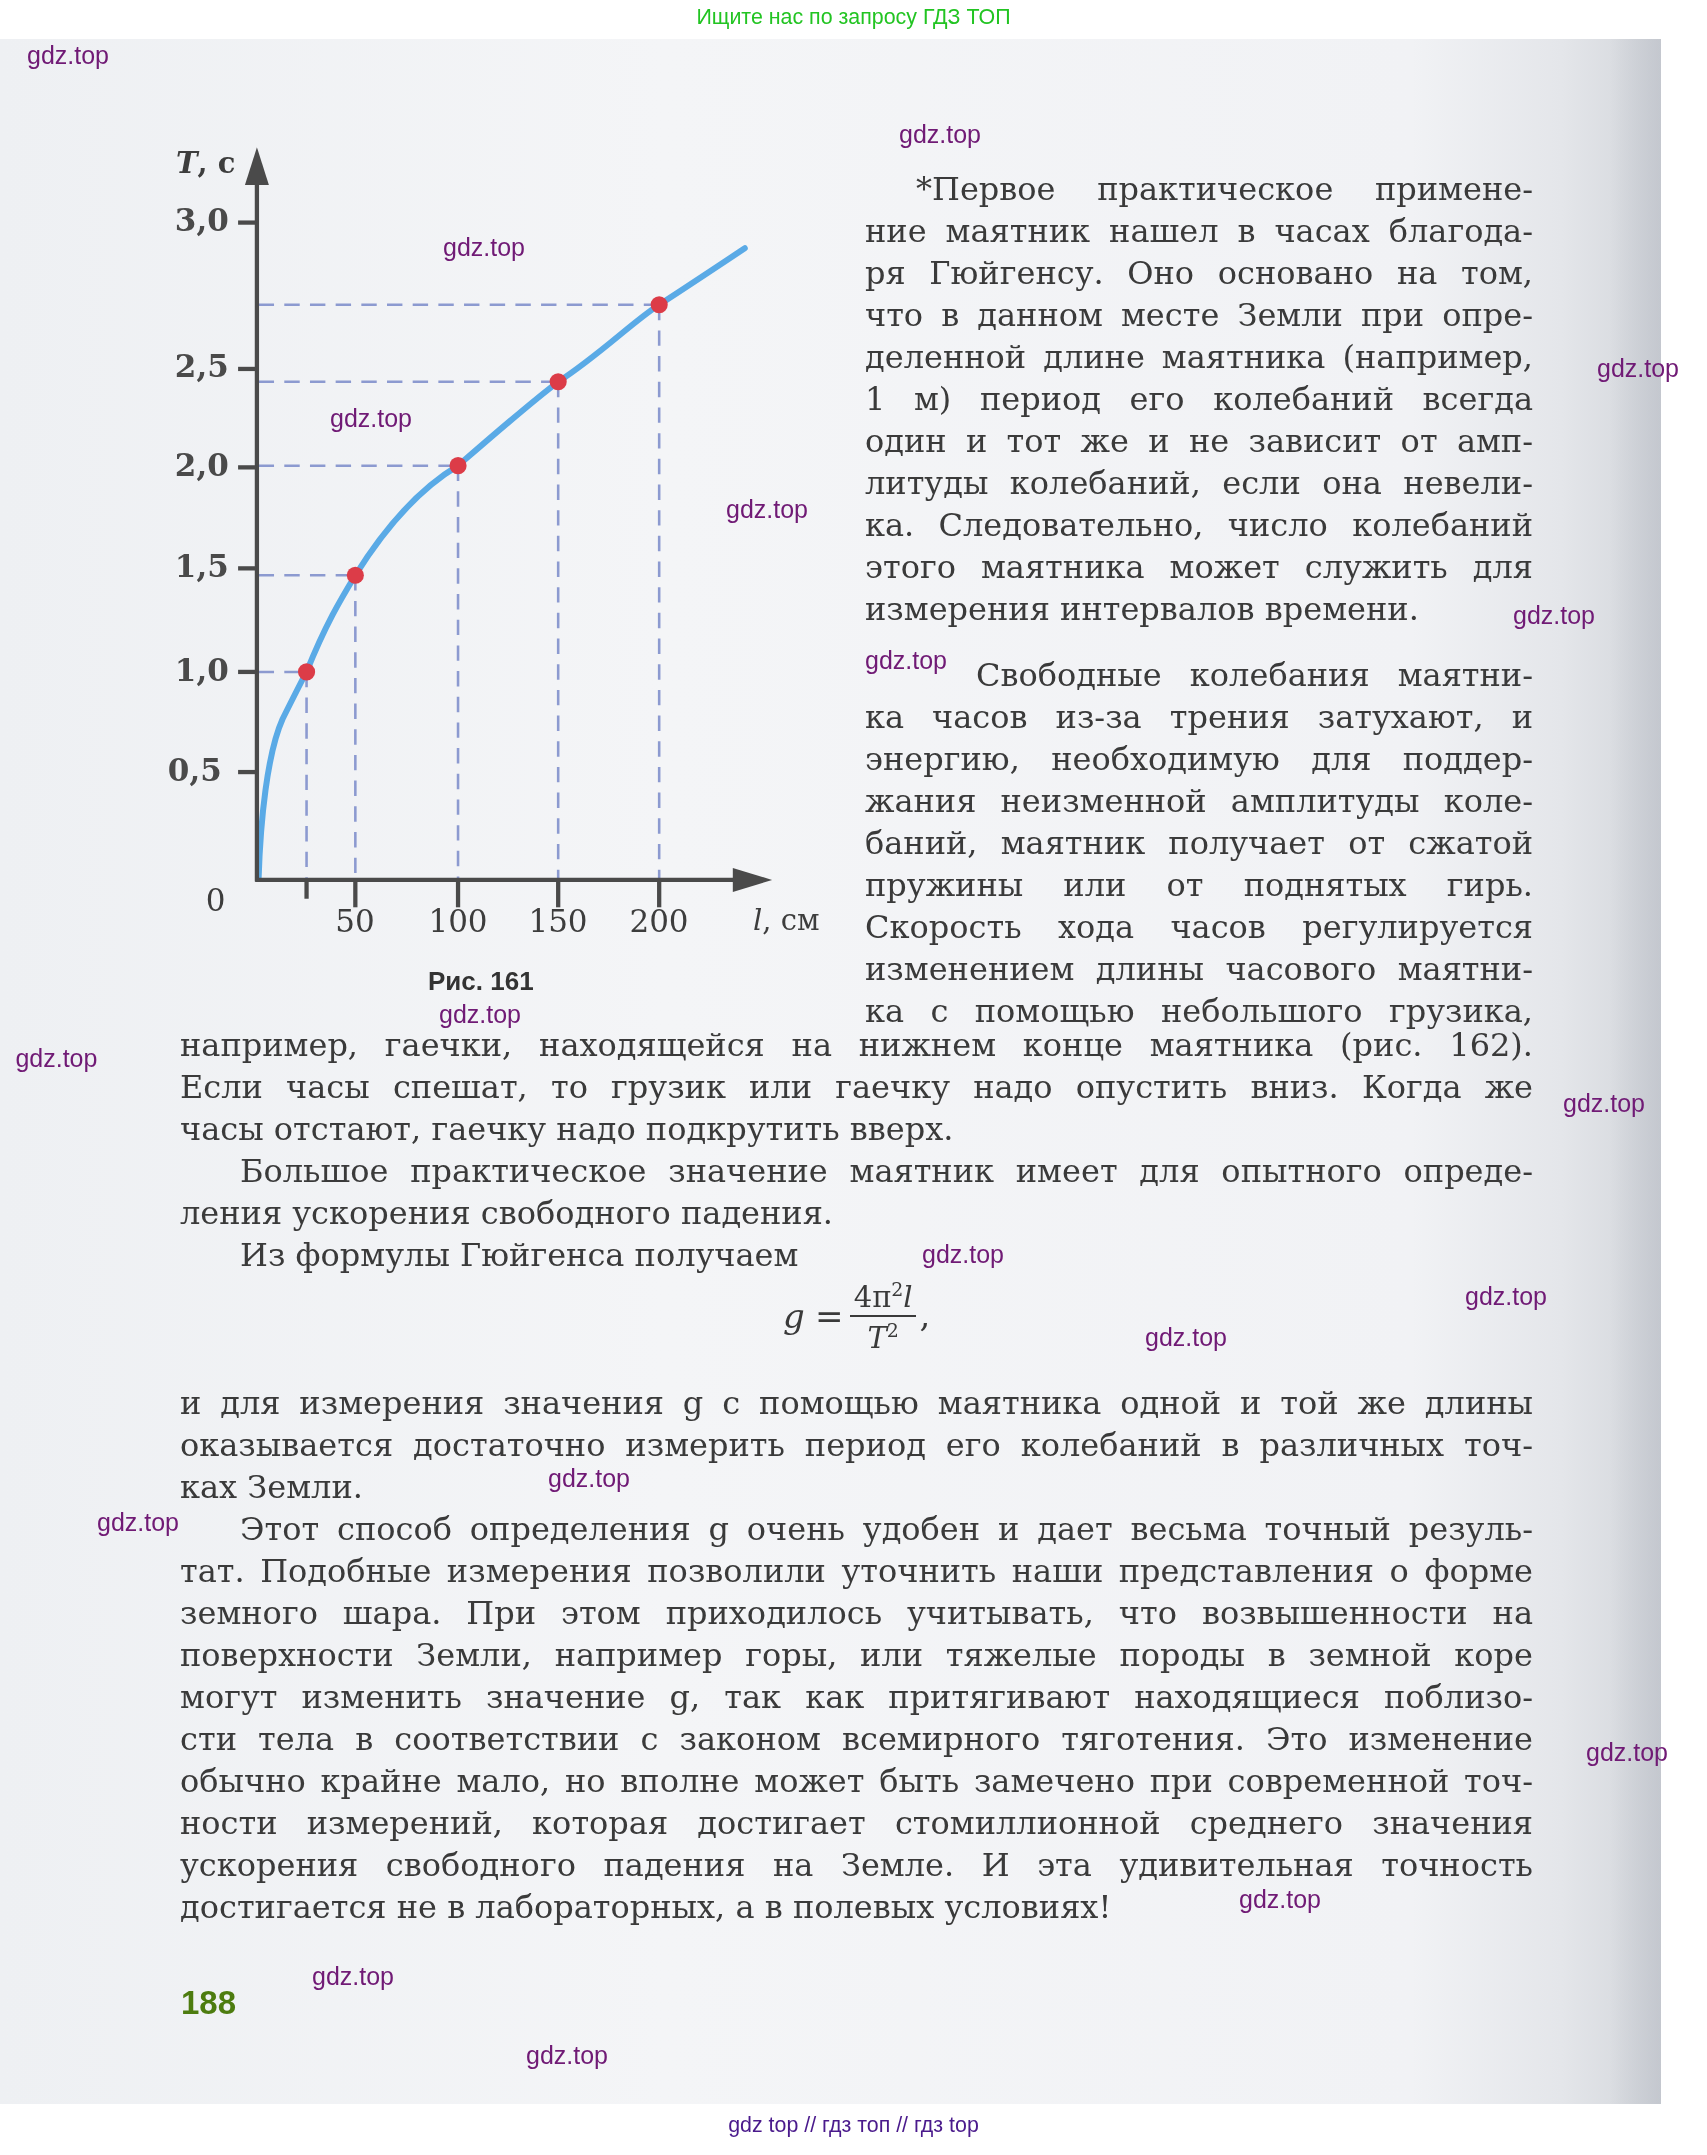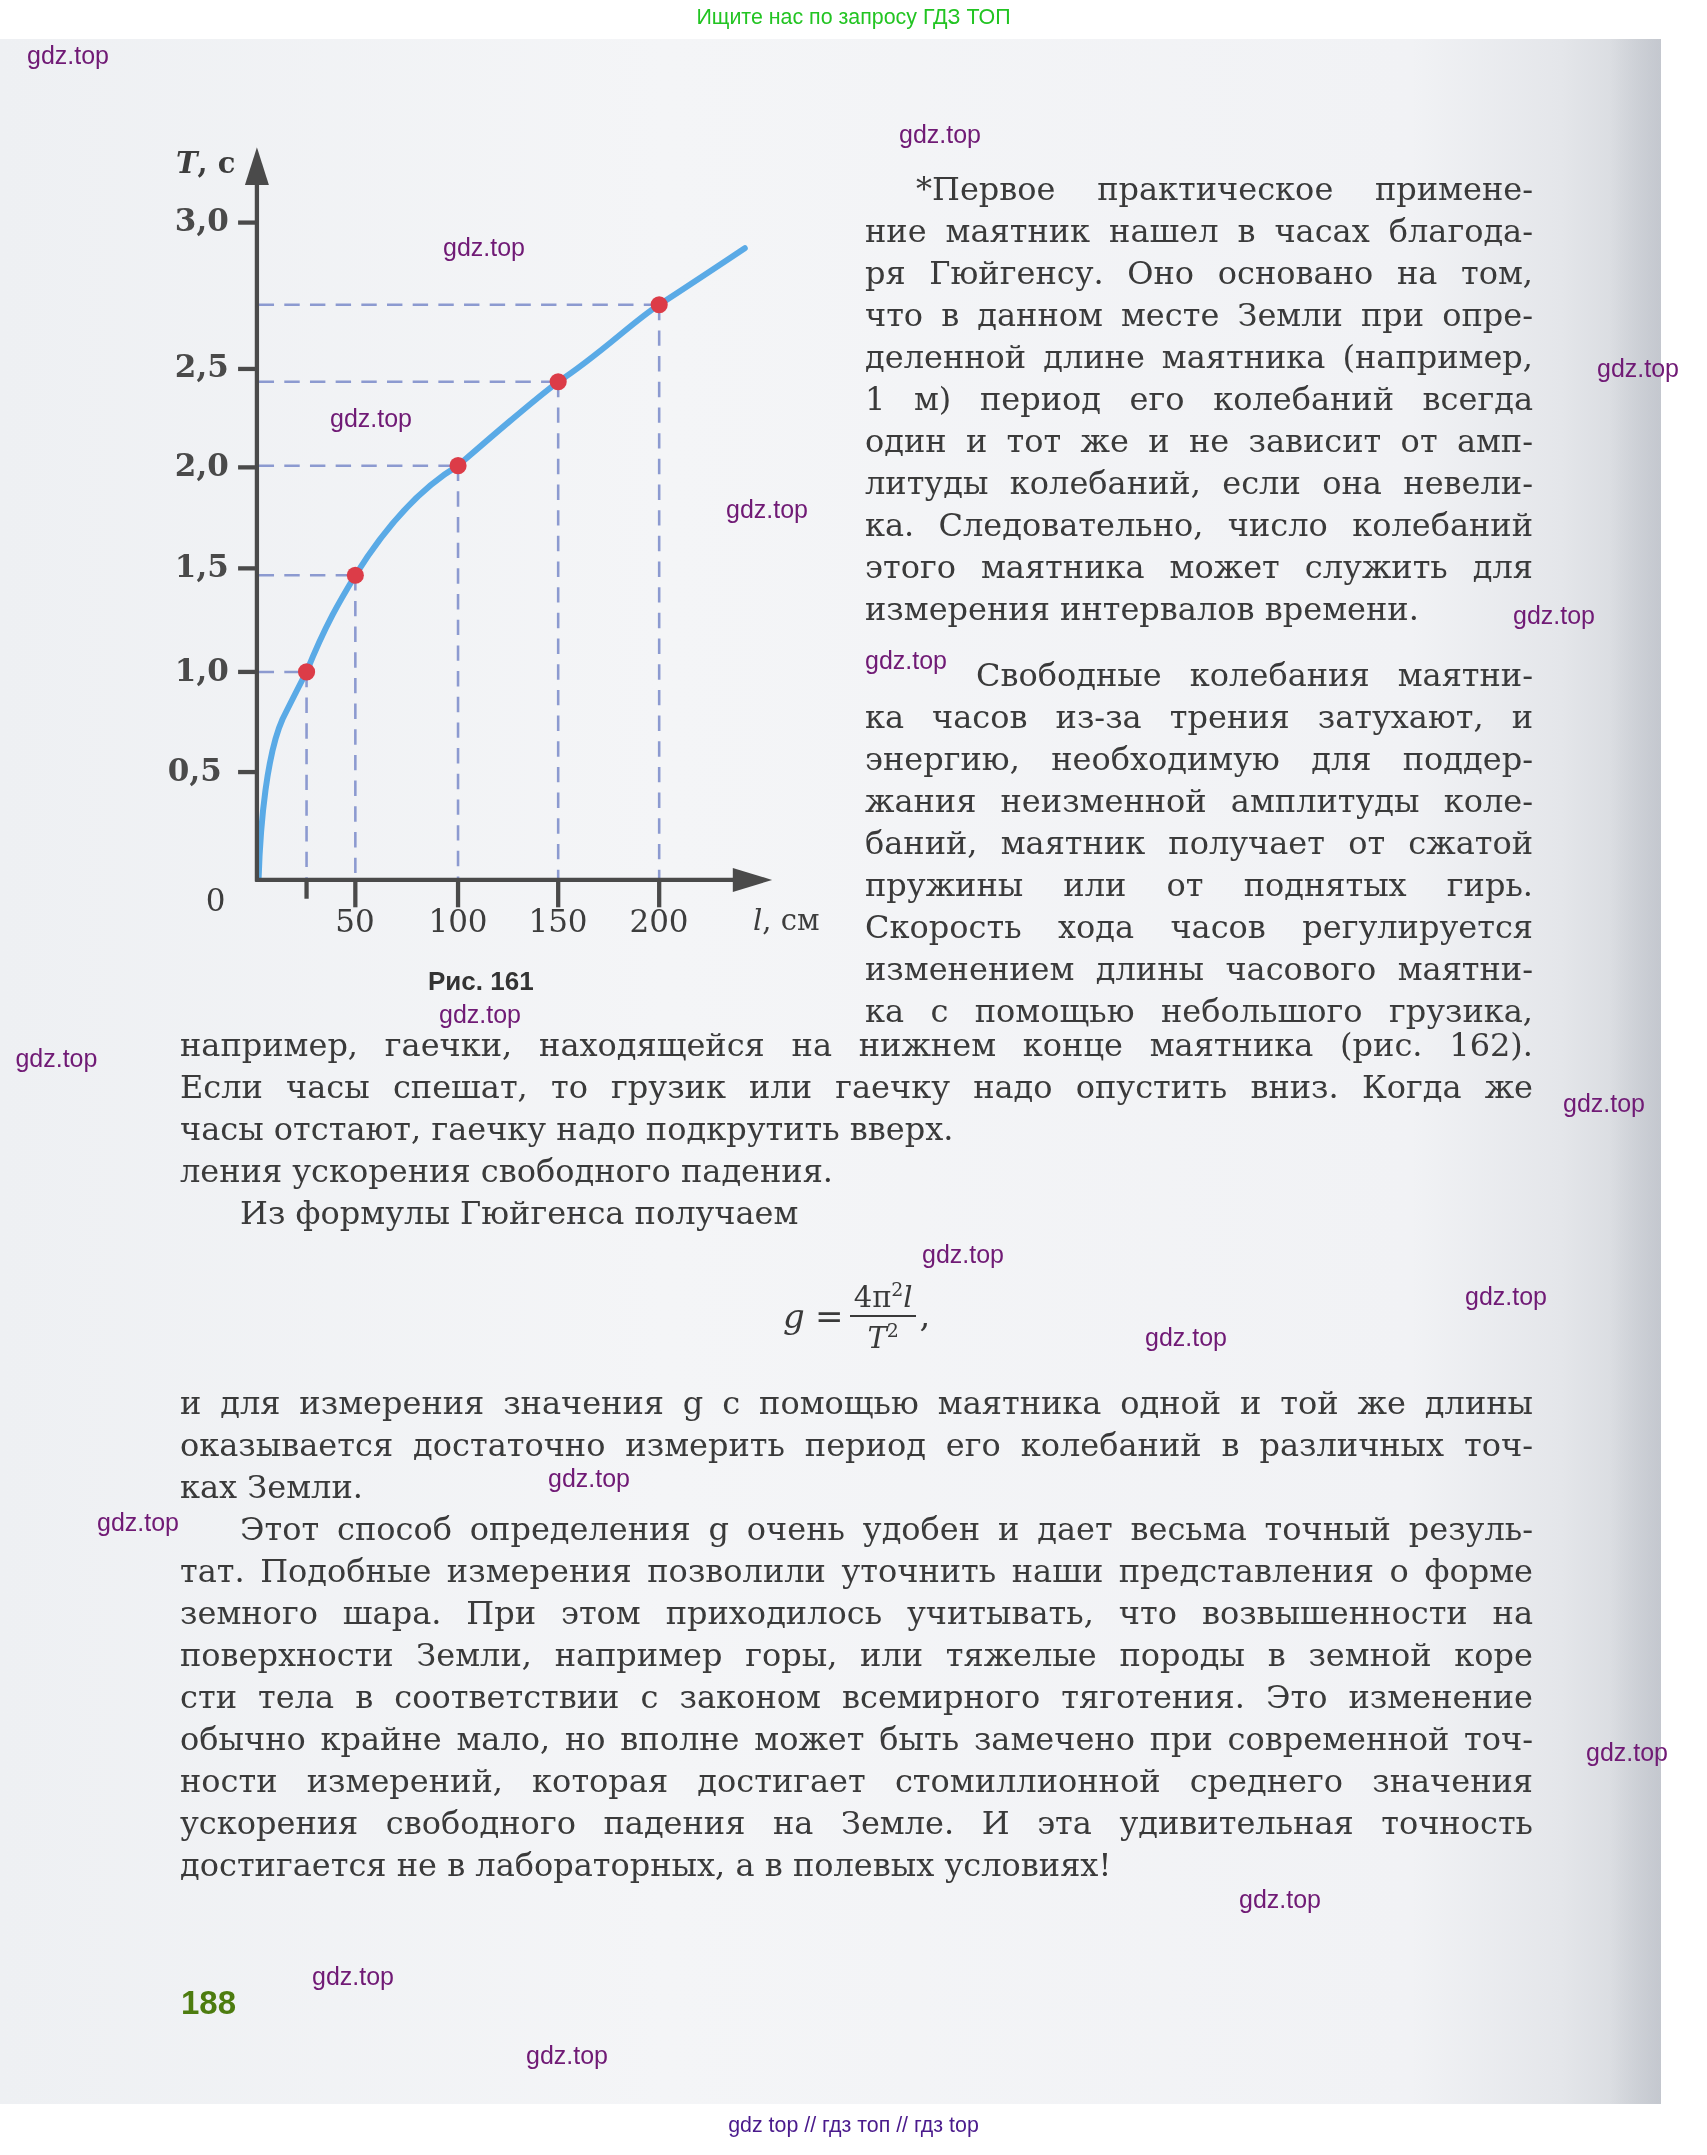--- a/index.html
+++ b/index.html
@@ -183,20 +183,21 @@
   <span class="line">пружины или от поднятых гирь.</span>
   <span class="line">Скорость хода часов регулируется</span>
   <span class="line">изменением длины часового маятни-</span>
   <span class="line">ка с помощью небольшого грузика,</span>
 </div>
 
 <div class="full-text" style="top:1024px;">
   <span class="line">например, гаечки, находящейся на нижнем конце маятника (рис. 162).</span>
   <span class="line">Если часы спешат, то грузик или гаечку надо опустить вниз. Когда же</span>
   <span class="line last">часы отстают, гаечку надо подкрутить вверх.</span>
+  <span class="line indent">Большое практическое значение маятник имеет для опытного опреде-</span>
   <span class="line last">ления ускорения свободного падения.</span>
   <span class="line indent last">Из формулы Гюйгенса получаем</span>
 </div>
 
 <div class="formula">
   <span class="g">g</span>
   <span class="eq">=</span>
   <span class="frac">
     <span class="num"><span>4π</span><sup style="font-size:19px;">2</sup><i>l</i></span>
     <span class="den"><span>T</span><sup style="font-size:19px; font-style:normal;">2</sup></span>
@@ -205,20 +206,21 @@
 </div>
 
 <div class="full-text" style="top:1382px;">
   <span class="line">и для измерения значения g с помощью маятника одной и той же длины</span>
   <span class="line">оказывается достаточно измерить период его колебаний в различных точ-</span>
   <span class="line last">ках Земли.</span>
   <span class="line indent">Этот способ определения g очень удобен и дает весьма точный резуль-</span>
   <span class="line">тат. Подобные измерения позволили уточнить наши представления о форме</span>
   <span class="line">земного шара. При этом приходилось учитывать, что возвышенности на</span>
   <span class="line">поверхности Земли, например горы, или тяжелые породы в земной коре</span>
+  <span class="line">могут изменить значение g, так как притягивают находящиеся поблизо-</span>
   <span class="line">сти тела в соответствии с законом всемирного тяготения. Это изменение</span>
   <span class="line">обычно крайне мало, но вполне может быть замечено при современной точ-</span>
   <span class="line">ности измерений, которая достигает стомиллионной среднего значения</span>
   <span class="line">ускорения свободного падения на Земле. И эта удивительная точность</span>
   <span class="line last">достигается не в лабораторных, а в полевых условиях!</span>
 </div>
 
 <div class="page-number">188</div>
 
 <div id="watermarks">

